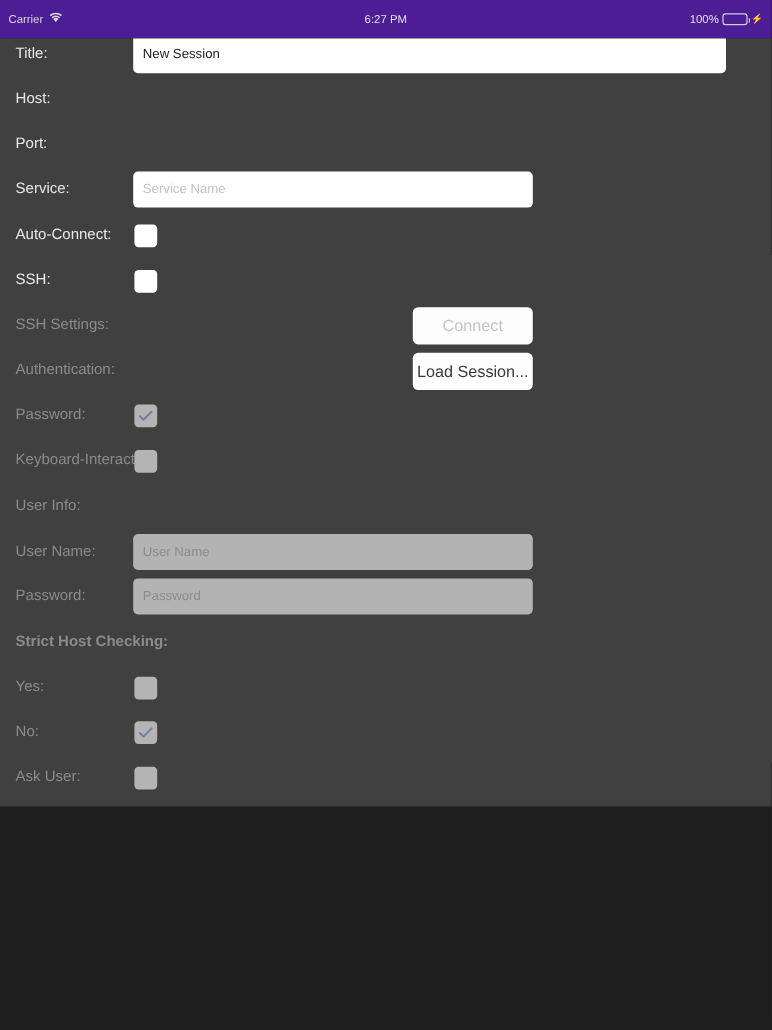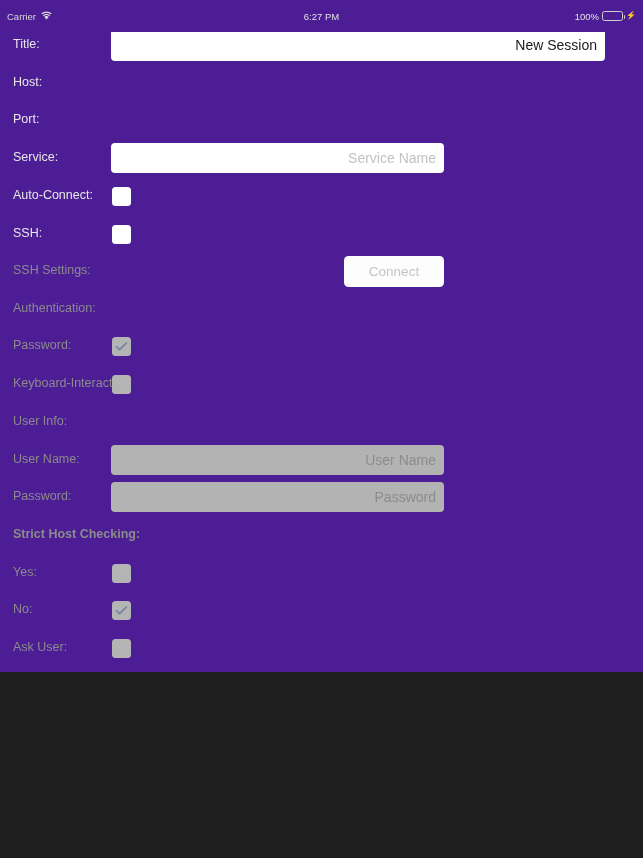--- a/index.html
+++ b/index.html
@@ -65,21 +65,21 @@
     position: absolute;
     right: -3px; top: 3px;
     width: 1.5px; height: 4px;
     background: #cfcfcf;
     border-radius: 0 1px 1px 0;
   }
   .bolt { font-size: 8px; color: #e2e2e2; line-height: 1; }
 
   
   .form-area {
-    background: #4c1d95;
+    background: #404040;
     height: 640px;
     position: relative;
     overflow: hidden;
   }
   .filler { background: #1e1e1e; height: 200px; }
   .lbl {
     position: absolute;
     left: 13px;
     font-size: 12.5px;
     color: #e8e8e8;
@@ -87,25 +87,24 @@
   }
   .lbl.dim { color: #8b8b8b; }
 
   .field {
     position: absolute;
     box-sizing: border-box;
     background: #ffffff;
     border: none;
     border-radius: 4px;
     font-family: "Liberation Sans", sans-serif;
-    font-size: 14px;
+    font-size: 11px;
     color: #1a1a1a;
     padding: 0 8px;
     outline: none;
-    text-align: right;
   }
   .field::placeholder { color: #c2c2c2; }
   .field.disabled {
     background: #b3b3b3;
     color: #8c8c8c;
   }
   .field.disabled::placeholder { color: #8c8c8c; }
 
   .cbx {
     position: absolute;
@@ -165,20 +164,21 @@
     <div class="lbl" style="top: 80px;">Port:</div>
     <div class="lbl" style="top: 118px;">Service:</div>
     <input type="text" class="field" placeholder="Service Name" style="left: 111px; width: 333px; height: 30px; top: 111px;">
     <div class="lbl" style="top: 156px;">Auto-Connect:</div>
     <div class="cbx" style="left: 112px; top: 155px;"></div>
     <div class="lbl" style="top: 194px;">SSH:</div>
     <div class="cbx" style="left: 112px; top: 193px;"></div>
     <div class="lbl dim" style="top: 231px;">SSH Settings:</div>
     <button class="btn disabled" disabled="" style="left: 344px; width: 100px; height: 31px; top: 223.5px;">Connect</button>
     <div class="lbl dim" style="top: 269px;">Authentication:</div>
+    <button class="btn" style="left: 344px; width: 100px; height: 31px; top: 261.5px;">Load Session...</button>
     <div class="lbl dim" style="top: 306px;">Password:</div>
     <div class="cbx disabled" style="left: 112px; top: 305px;">
       <svg width="19" height="19" viewBox="0 0 19 19">
         <path d="M4.6 9.8 L7.6 12.8 L14.3 6.0" stroke="#6b7f9e" stroke-width="1.6" fill="none" stroke-linecap="round" stroke-linejoin="round"></path>
       </svg>
     </div>
     <div class="lbl dim" style="top: 344px;">Keyboard-Interactive:</div>
     <div class="cbx disabled" style="left: 112px; top: 343px;"></div>
     <div class="lbl dim" style="top: 382px;">User Info:</div>
     <div class="lbl dim" style="top: 420px;">User Name:</div>

